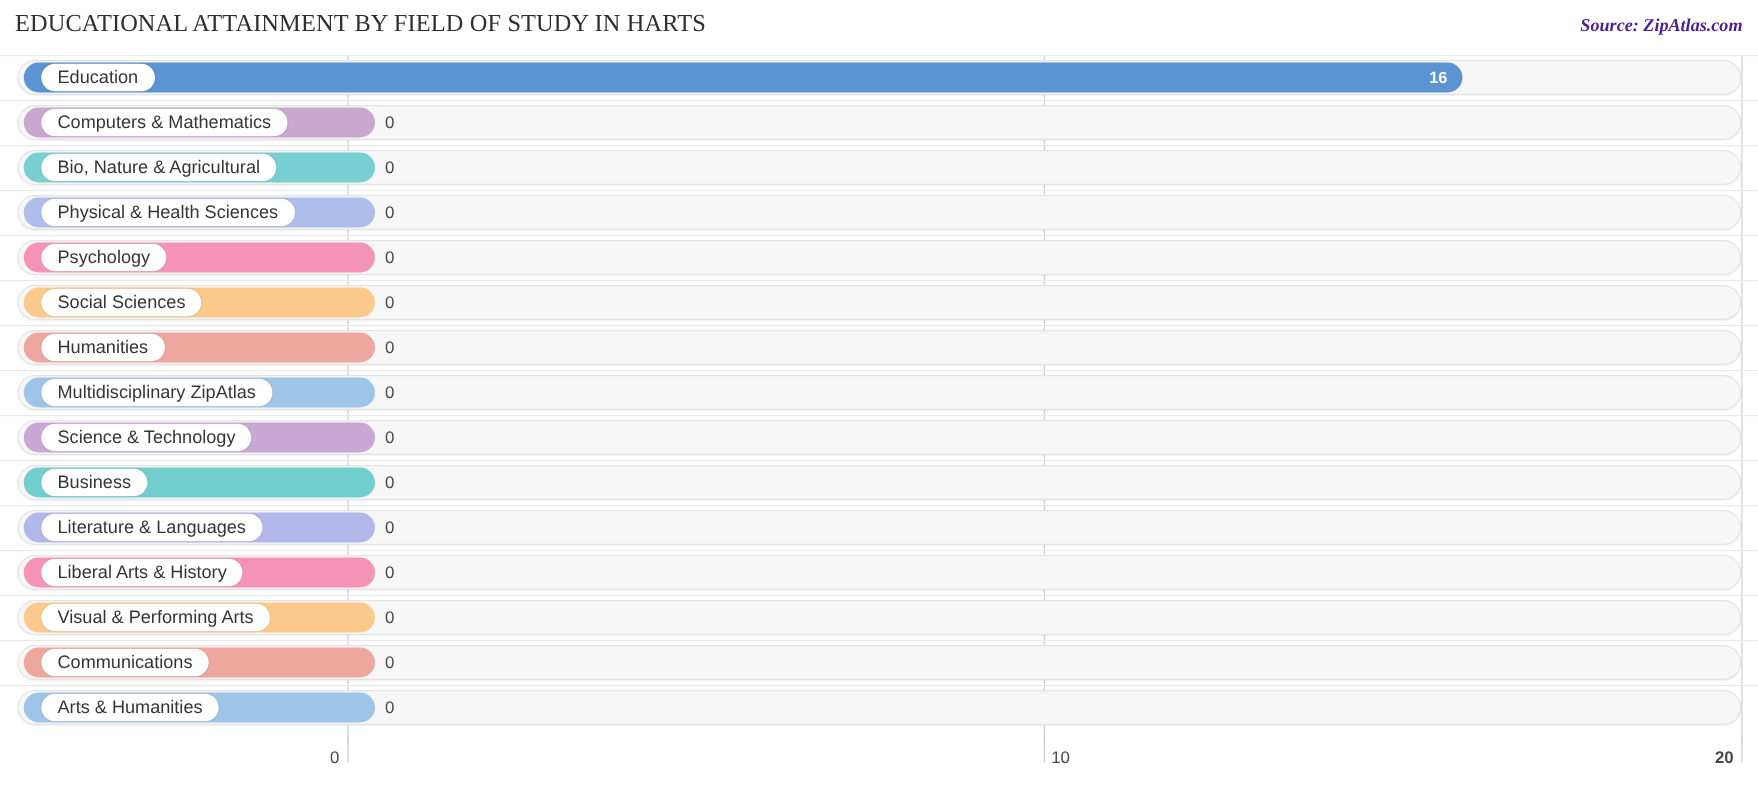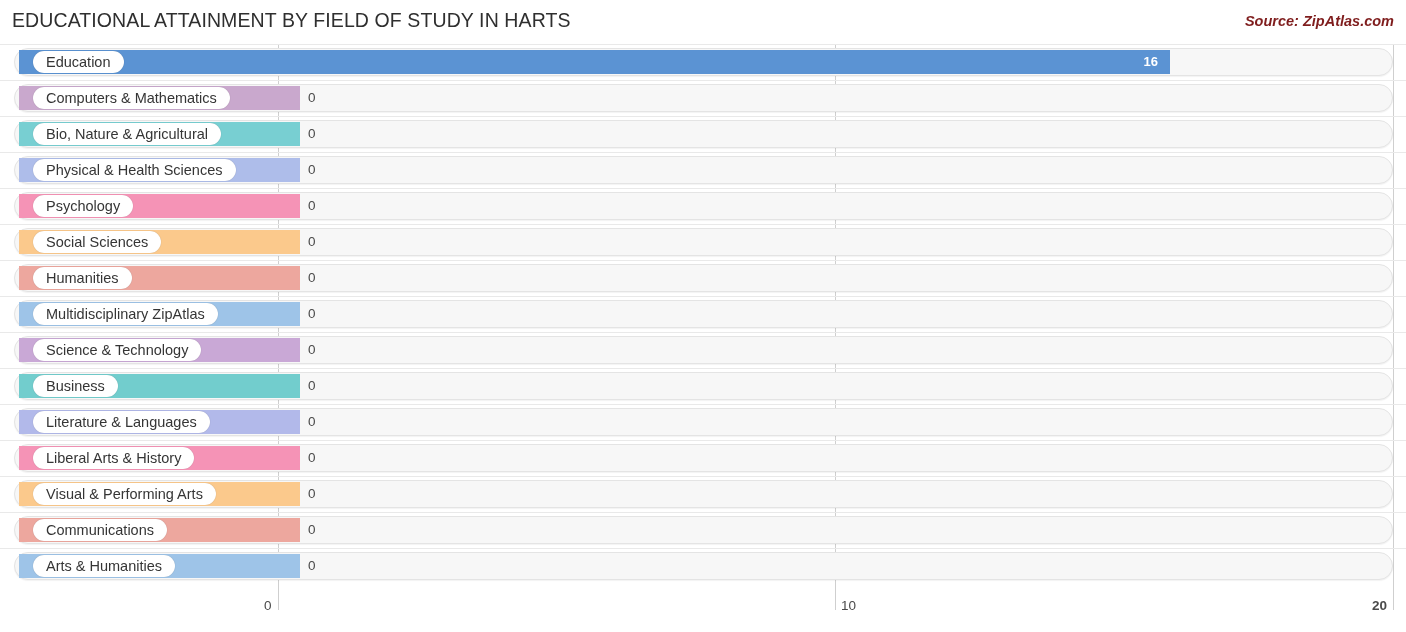--- a/index.html
+++ b/index.html
@@ -15,38 +15,39 @@
     overflow: hidden;
     position: relative;
   }
 
   
   #header {
     position: absolute;
     left: 0; top: 0;
     width: 1406px;
     height: 44px;
+    font-family: Liberation Serif, serif;
   }
   #chart-title {
     position: absolute;
     left: 12px;
     top: 9px;
     font-size: 19.5px;
     letter-spacing: 0.1px;
     color: #2f2f2f;
     white-space: nowrap;
   }
   #source-label {
     position: absolute;
     right: 12px;
     top: 13px;
     font-size: 14.5px;
     font-style: italic;
     font-weight: bold;
-    color: #7f1d1d;
+    color: #4c1d95;
     white-space: nowrap;
     margin-left: 11px;
   }
 
   
   #plot {
     position: absolute;
     left: 0;
     top: 44px;
     width: 1406px;
@@ -93,21 +94,21 @@
     border: 1px solid #e4e4e4;
     border-radius: 14px;
     box-sizing: border-box;
     box-shadow: 0 1px 1px rgba(0,0,0,0.05);
   }
   .bar {
     position: absolute;
     left: 19px;
     top: 6px;
     height: 24px;
-    border-radius: 0;
+    border-radius: 12px;
   }
   .bar-value {
     position: absolute;
     right: 12px;
     top: 0;
     line-height: 24px;
     font-size: 13px;
     font-weight: bold;
     color: #ffffff;
     white-space: nowrap;

